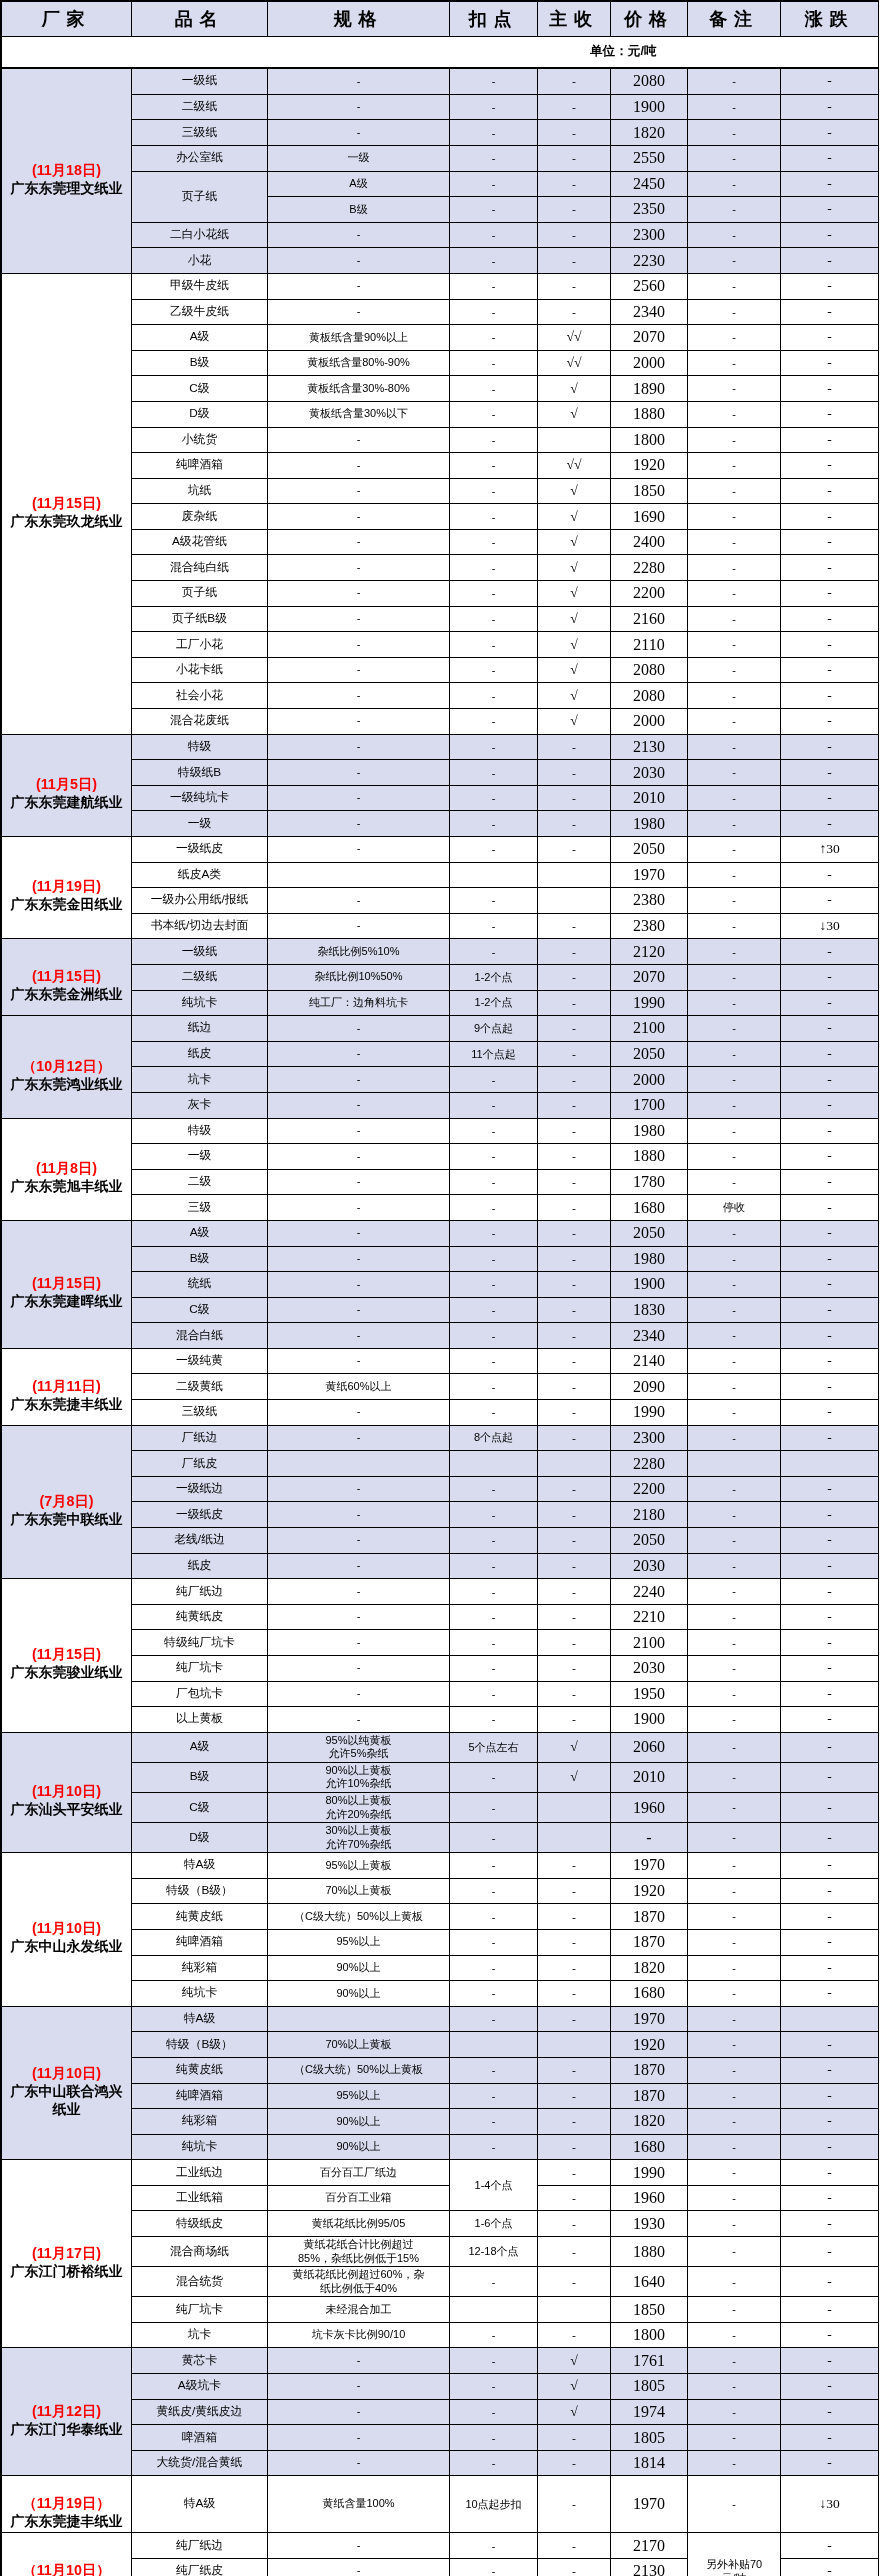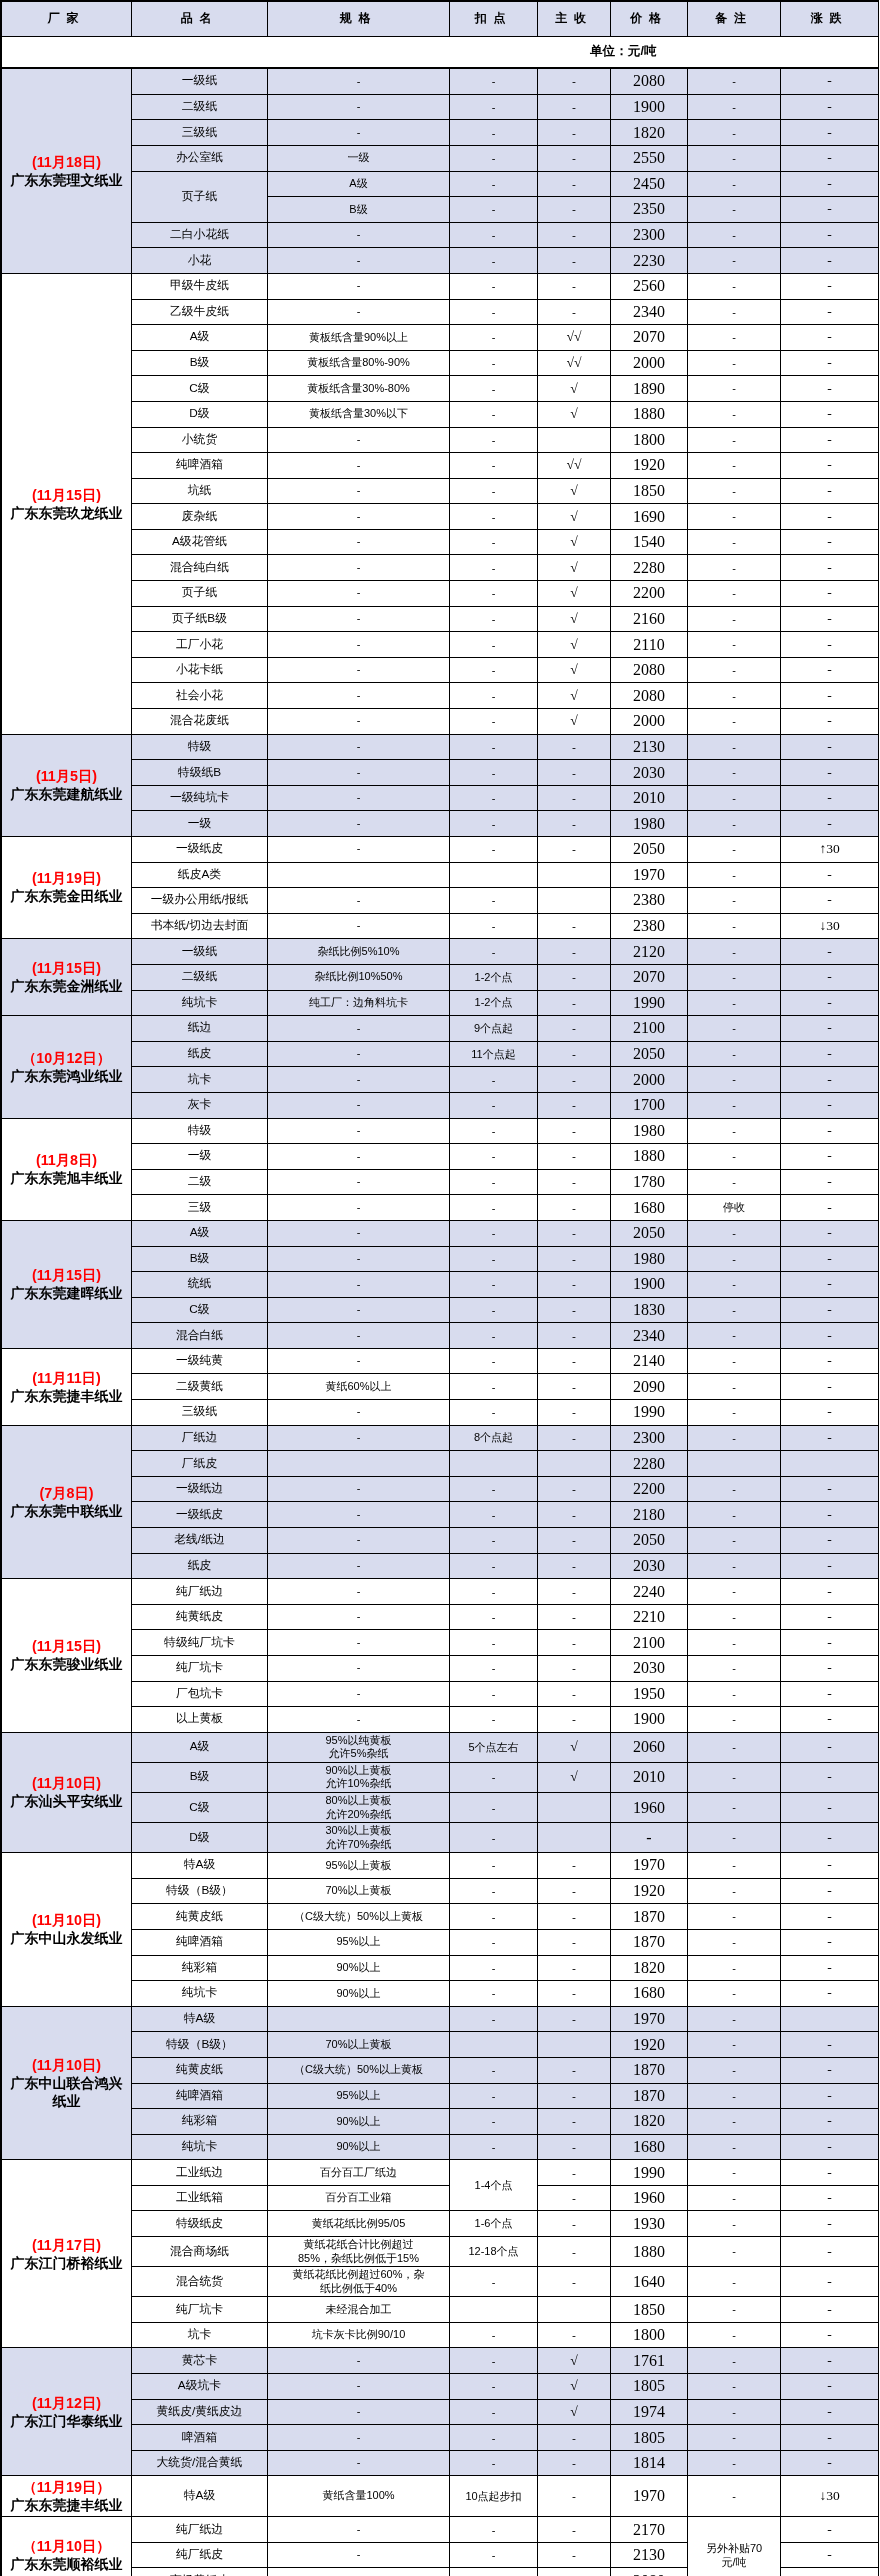--- a/index.html
+++ b/index.html
@@ -2,28 +2,28 @@
 <html style="--red: #FF0000; --shade: #D8DCEE;font-size:13.5px"><head>
 <meta charset="utf-8">
 <style>
   html,body{margin:0;padding:0;background:#fff;font-family:"Liberation Sans",sans-serif;}
   .sheet{width:877px;border:1.7px solid #000;background:#fff;}
   .title{height:25px;line-height:25px;text-align:center;color:var(--red,#f00);
          font-size:19.3px;font-weight:bold;letter-spacing:4.2px;border-bottom:1.7px solid #000;
          font-family:"Liberation Serif",serif;}
   table{border-collapse:collapse;width:877px;table-layout:fixed;}
   th,td{border:0.8px solid #000;text-align:center;vertical-align:middle;padding:0.8px 1.7px;overflow:hidden;}
-  thead th{background:var(--shade,#d8dcee);font-size:12px;font-weight:bold;height:32px;letter-spacing:6.7px;}
+  thead th{background:var(--shade,#d8dcee);font-size:18px;font-weight:bold;height:32px;letter-spacing:6.7px;}
   .unit-row td{border-bottom:2.5px solid #000;height:29px;font-size:12.6px;font-weight:bold;}
   .unit-row span{position:relative;left:21%;margin-top:32px;}
   tbody td{height:23px;font-size:11.8px;}
   tbody tr.shaded td{background:var(--shade,#d8dcee);}
   tbody tr.section-start td{border-top:1.7px solid #000;}
   .factory-cell{padding:1.7px;}
-  .date{color:var(--red,#f00);font-size:14.3px;font-weight:bold;}
+  .date{color:var(--red,#f00);font-size:14.3px;font-weight:bold;margin-top:16px;}
   .fname{color:#000;font-size:14px;font-weight:bold;line-height:1.25;}
   .c-product{font-size:11.8px;}
   .c-spec{font-size:11px;white-space:pre-line;line-height:1.25;}
   .c-deduction{font-size:11px;}
   .c-price{font-family:"Liberation Serif",serif;font-size:16px;}
   .c-note{font-size:11px;white-space:pre-line;line-height:1.3;}
   .c-change{font-family:"Liberation Serif",serif;font-size:13.5px;}
   .check{font-style:italic;font-weight:bold;font-family:"Liberation Serif",serif;font-size:13.5px;}
 </style>
 </head>
@@ -225,21 +225,21 @@
           <td class="c-main-collect check">√</td>
           <td class="c-price">1690</td>
           <td class="c-note">-</td>
           <td class="c-change">-</td>
         </tr>
         <tr>
           <td class="c-product">A级花管纸</td>
           <td class="c-spec">-</td>
           <td class="c-deduction">-</td>
           <td class="c-main-collect check">√</td>
-          <td class="c-price">1540</td>
+          <td class="c-price">2400</td>
           <td class="c-note">-</td>
           <td class="c-change">-</td>
         </tr>
         <tr>
           <td class="c-product">混合纯白纸</td>
           <td class="c-spec">-</td>
           <td class="c-deduction">-</td>
           <td class="c-main-collect check">√</td>
           <td class="c-price">2280</td>
           <td class="c-note">-</td>

